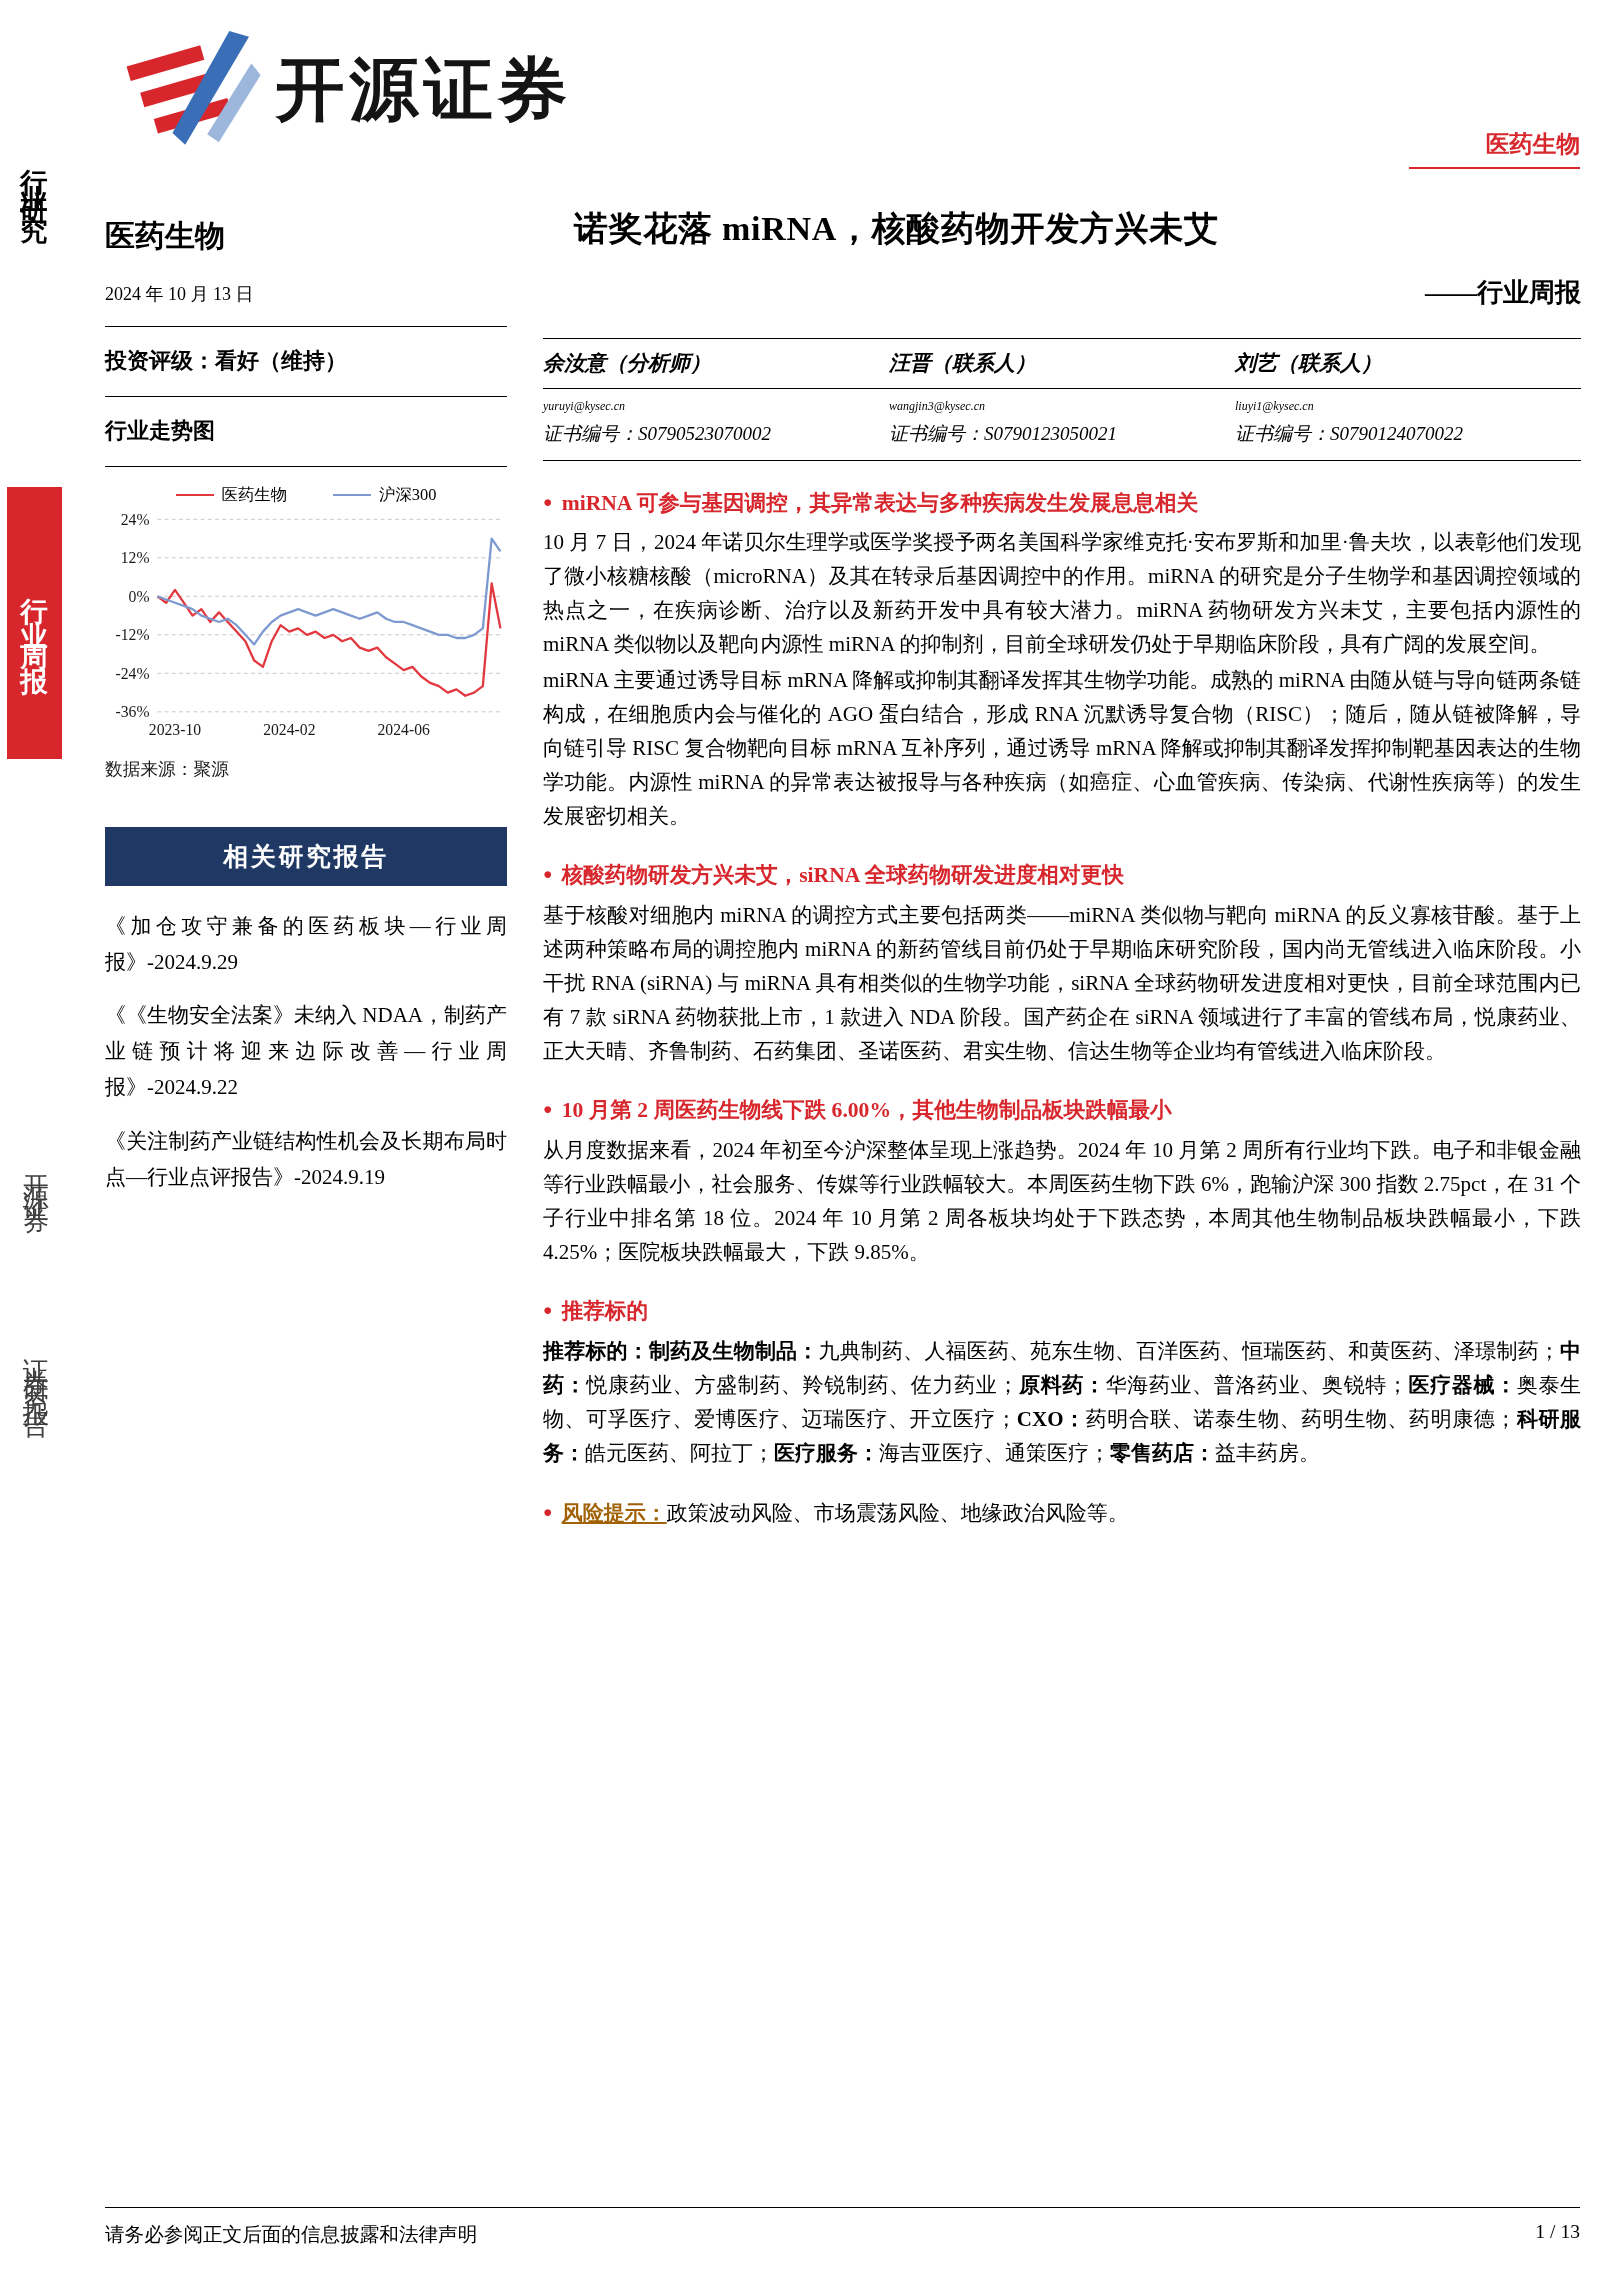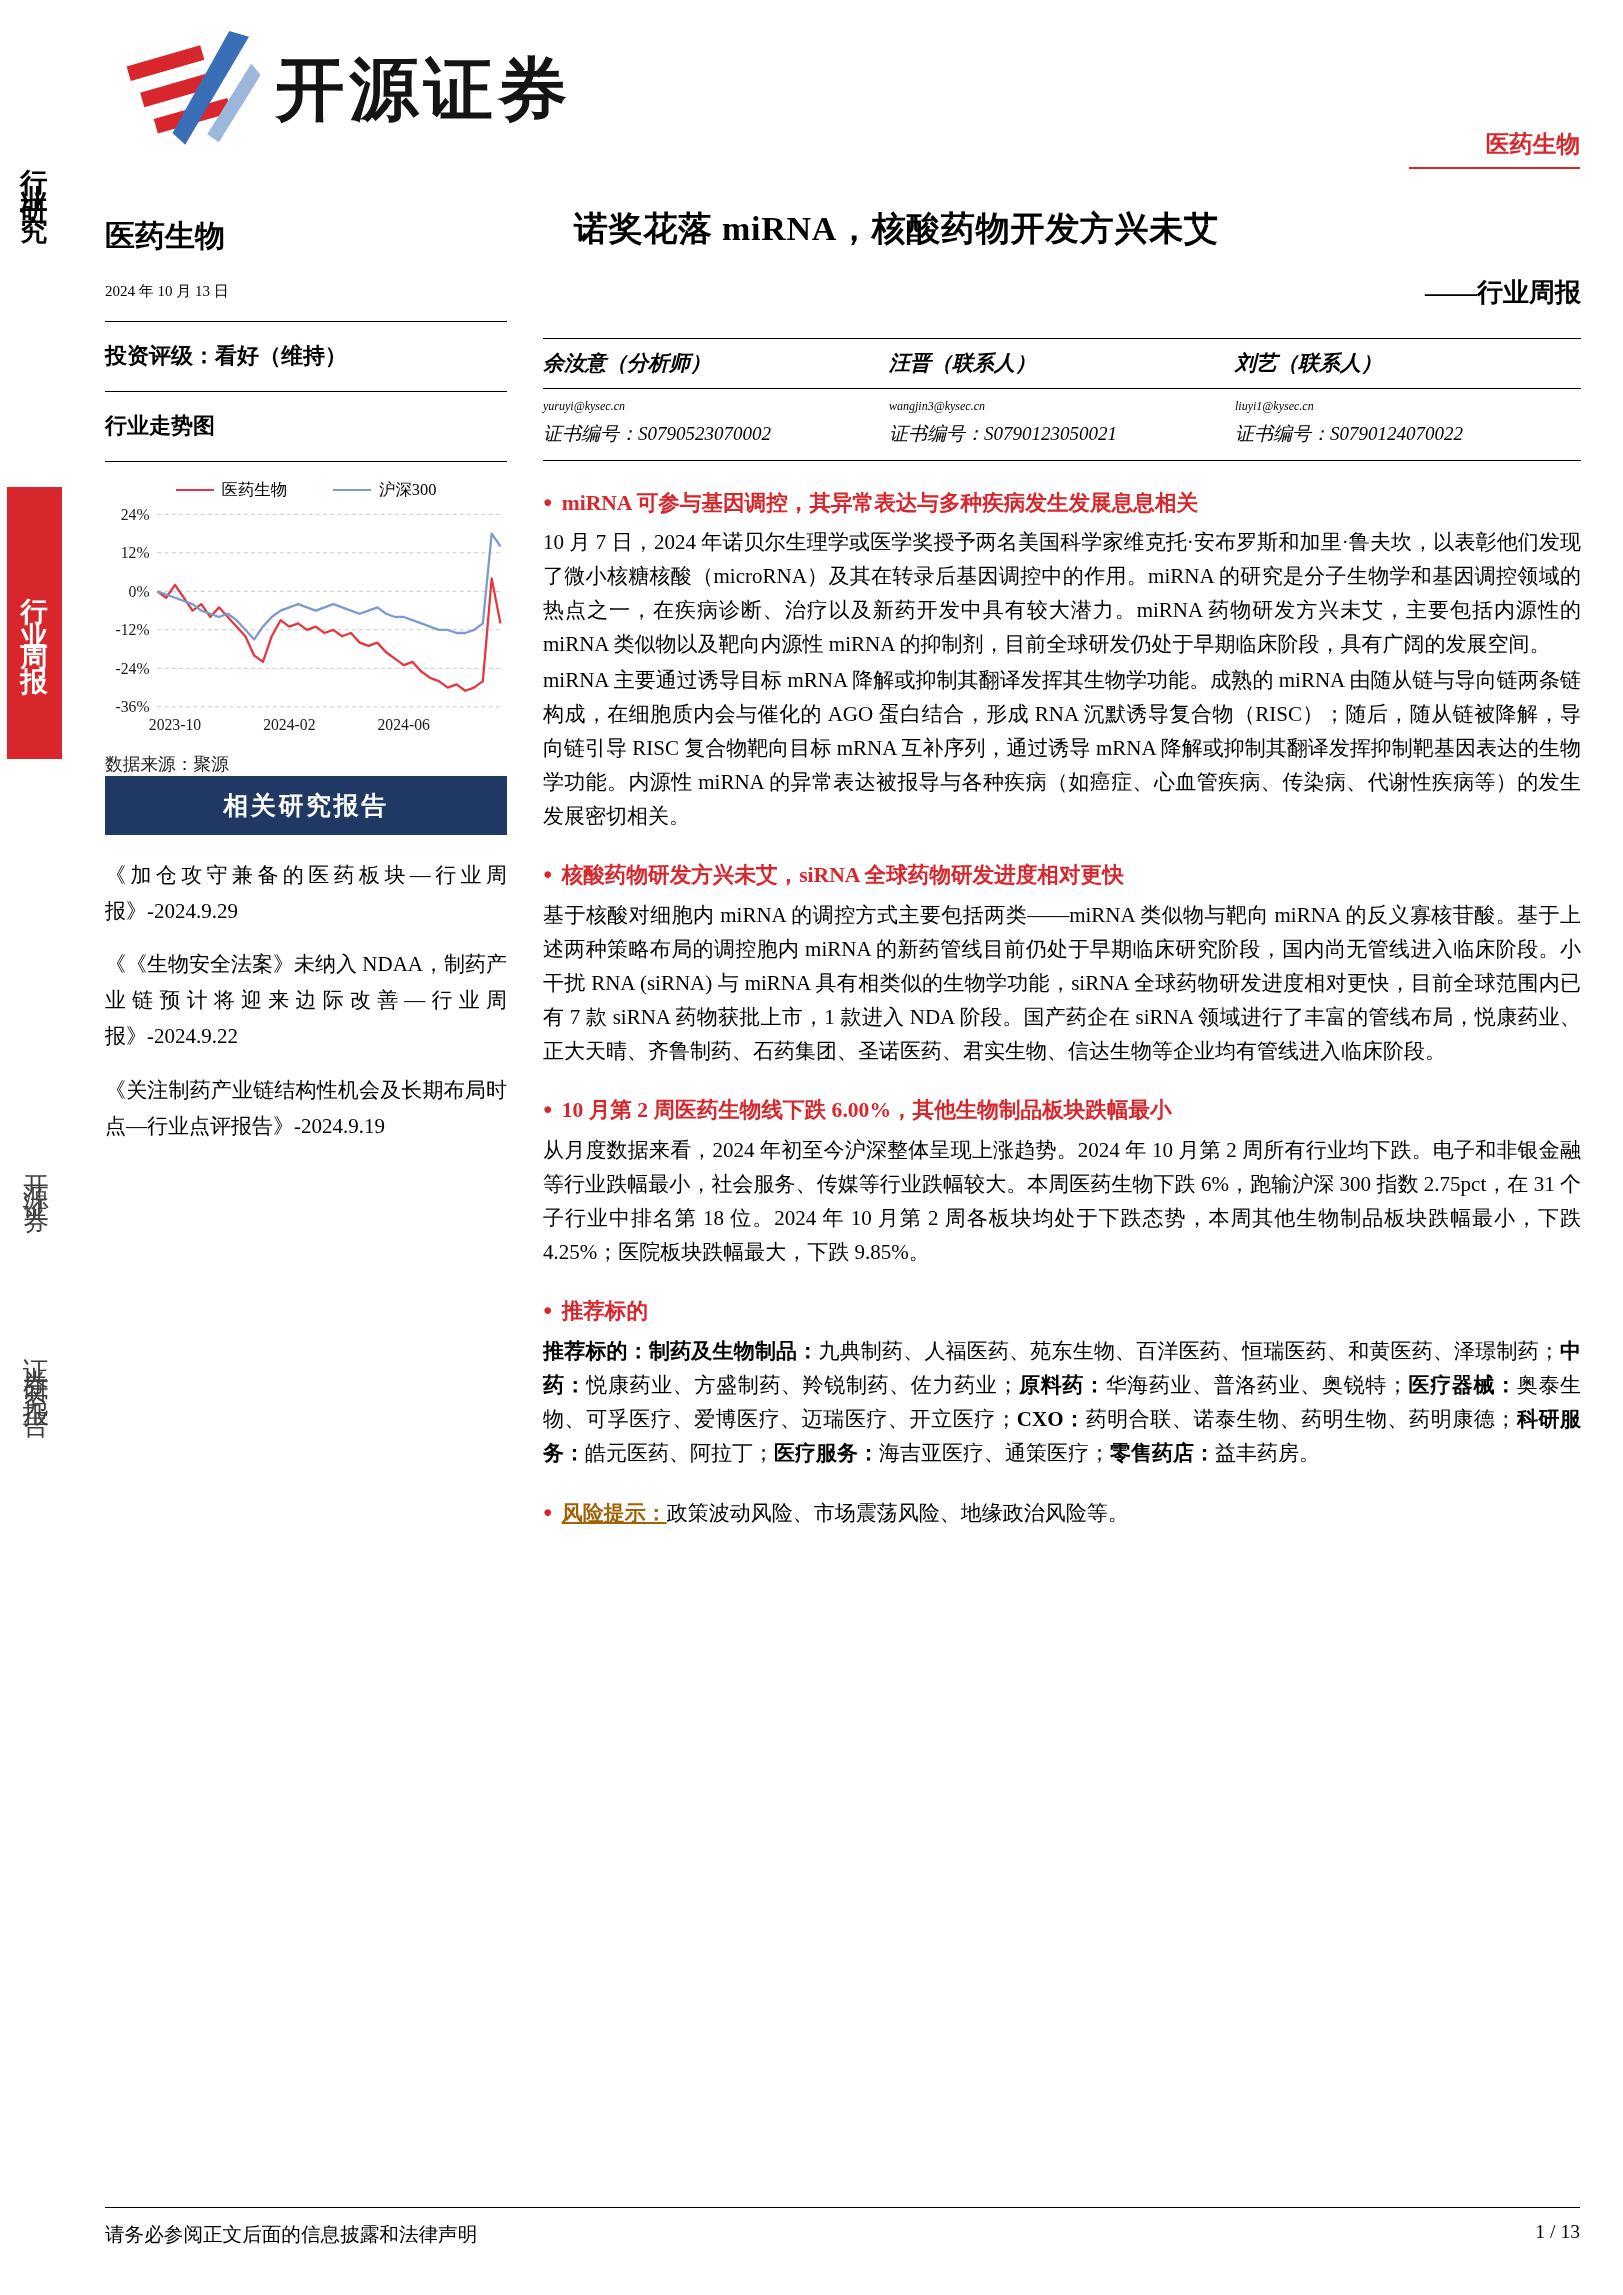--- a/index.html
+++ b/index.html
@@ -25,30 +25,30 @@
   
   .logo { position:absolute; left:121px; top:31px; display:flex; align-items:center; }
   .logo-text { font-size:69px; font-weight:bold; letter-spacing:5.2px; margin-left:14.4px; color:#141414; }
   .sector-tag { position:absolute; right:43px; top:128px; width:171px; text-align:right;
                 color:#d7262c; font-size:23.6px; font-weight:bold;
                 border-bottom:2.6px solid #d7262c; padding-bottom:6.5px; }
 
   
   .left-col { position:absolute; left:105px; top:216px; width:402px; }
   .lc-sector { font-size:30px; font-weight:bold; }
-  .lc-date { font-size:15px; margin-top:25px; }
+  .lc-date { font-size:18px; margin-top:25px; }
   .divider { border-top:1.3px solid #000; margin-top:19.6px; }
   .lc-rating { font-size:22px; font-weight:bold; margin-top:19.6px; }
   .lc-chart-title { font-size:22px; font-weight:bold; margin-top:19.6px; }
   .chart-wrap { margin-top:17px; }
   .legend { display:flex; justify-content:center; gap:46px; font-size:16.4px; margin-bottom:3.9px; }
   .legend-item { display:inline-flex; align-items:center; }
   .legend-swatch { display:inline-block; width:38px; height:2.6px; margin-right:7.9px; }
   .lc-source { font-size:17.7px; margin-top:9.2px; color:#1a1a1a; }
-  .related-banner { background:#1f3864; color:#fff; text-align:center;
+  .related-banner { margin-top:46px; background:#1f3864; color:#fff; text-align:center;
                     font-size:25px; font-weight:bold; padding:13px 0; letter-spacing:2.6px; }
   .related-list { margin-top:22px; }
   .related-item { font-size:21px; line-height:1.72; margin-bottom:17px; text-align:justify; }
 
   
   .main-col { position:absolute; left:543px; top:206px; width:1038px; }
   .doc-title { font-size:34px; font-weight:bold; padding-left:31px; letter-spacing:0.7px; }
   .doc-subtitle { text-align:right; font-size:26px; font-weight:bold; margin-top:23px; }
   .analysts { margin-top:27.5px; border-top:1.3px solid #000; border-bottom:1.3px solid #000; }
   .an-row { display:flex; }

